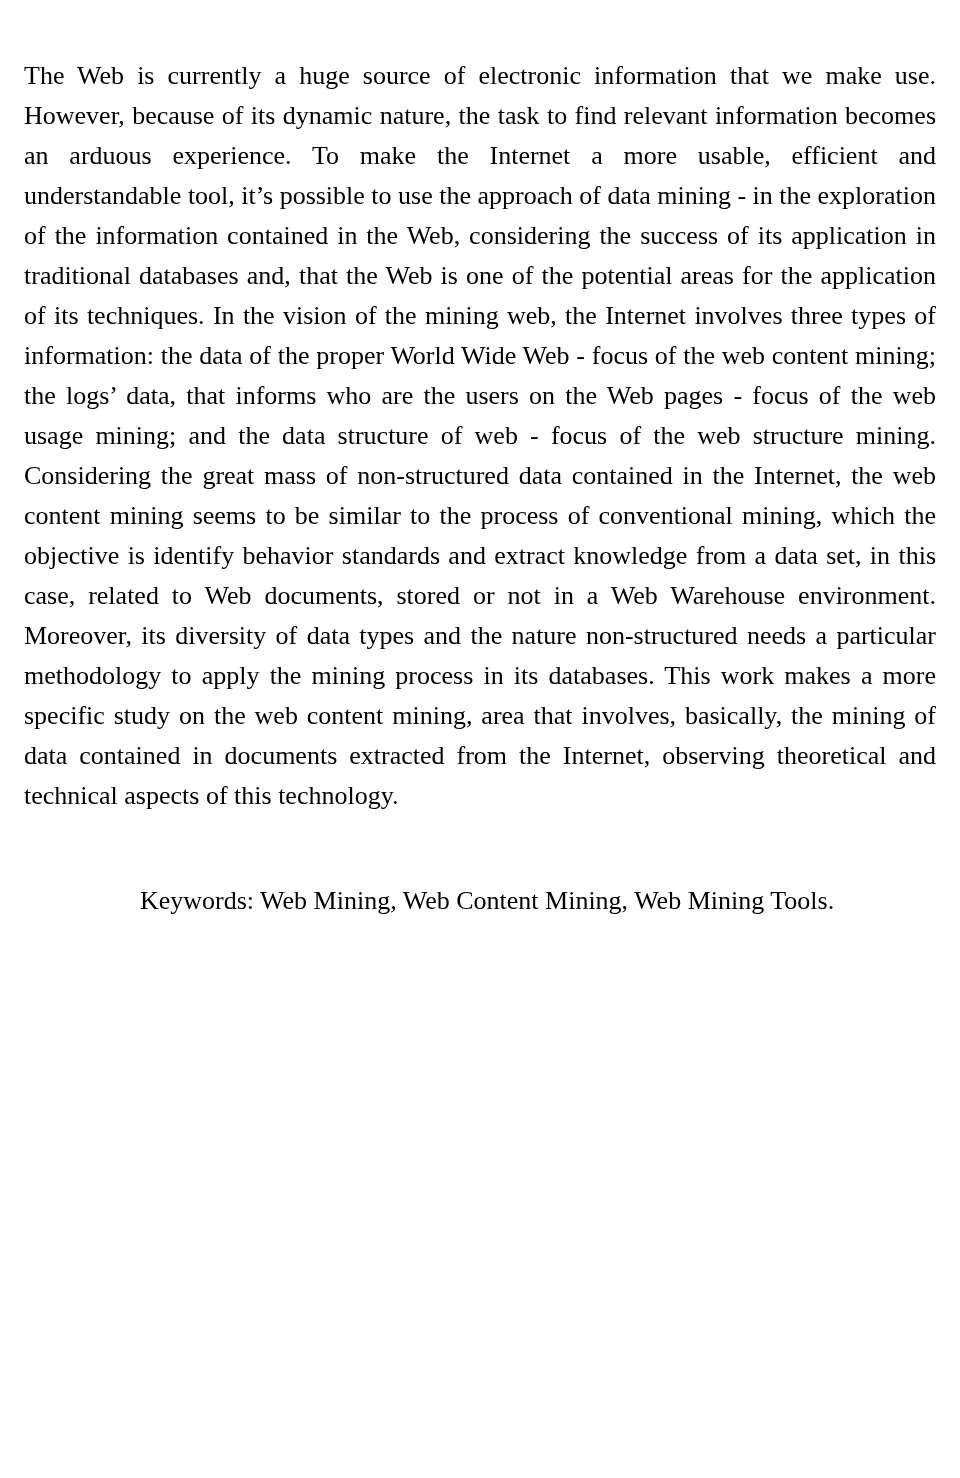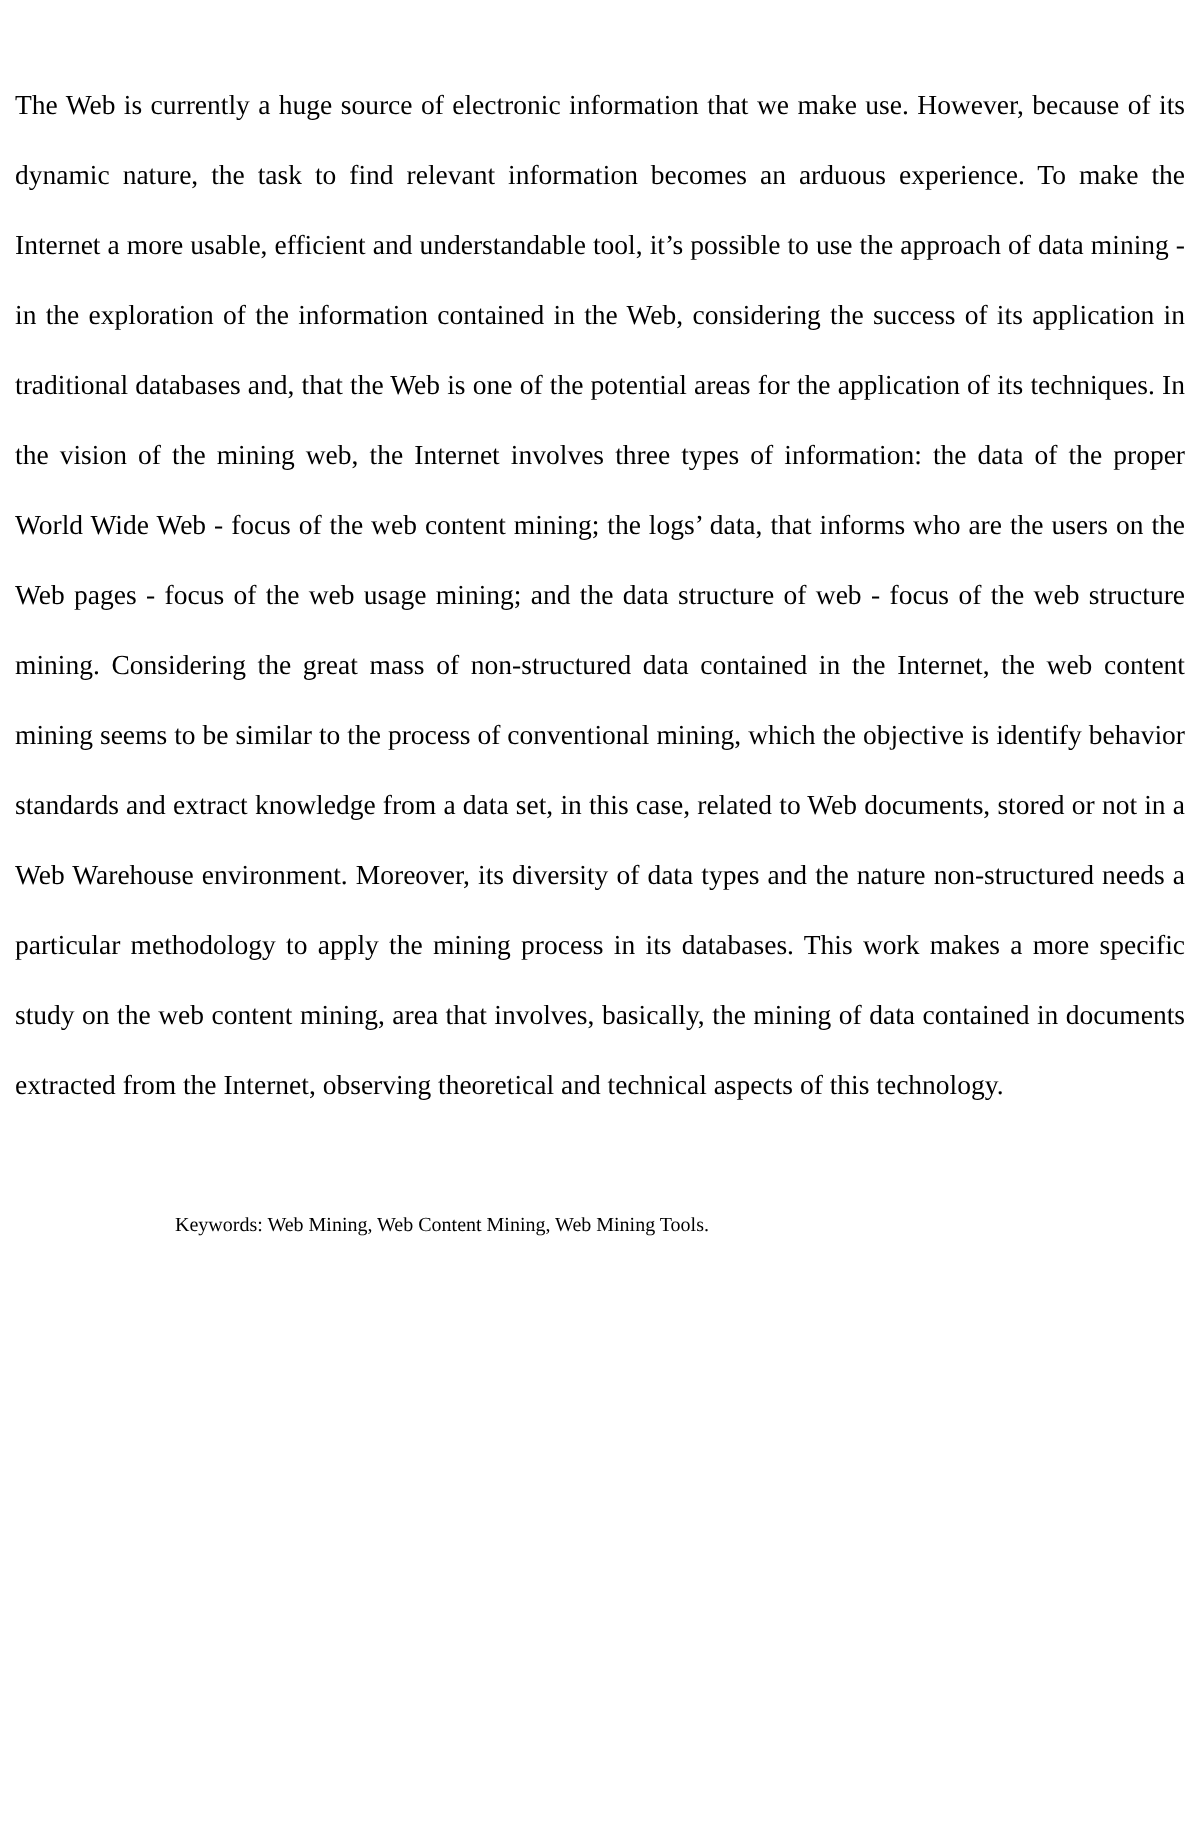--- a/index.html
+++ b/index.html
@@ -29,28 +29,28 @@
     font-weight: normal;
     line-height: 1.2;
   }
   .body-block {
     margin-top: 56px;
     padding: 0 4px;
   }
   .para {
     text-align: justify;
     text-justify: inter-word;
-    font-size: 22px;
-    line-height: 56px;
-    margin: 0;
+    font-size: 26px;
+    line-height: 40px;
+    margin: 12px;
     text-indent: 0;
   }
   .keywords {
     margin-top: 56px;
-    font-size: 16px;
+    font-size: 26px;
     line-height: 58px;
     padding-left: 128px;
   }
   .page-number {
     position: absolute;
     right: 2px;
     bottom: 14px;
     font-size: 16px;
     line-height: 1;
     font-weight: bold;

